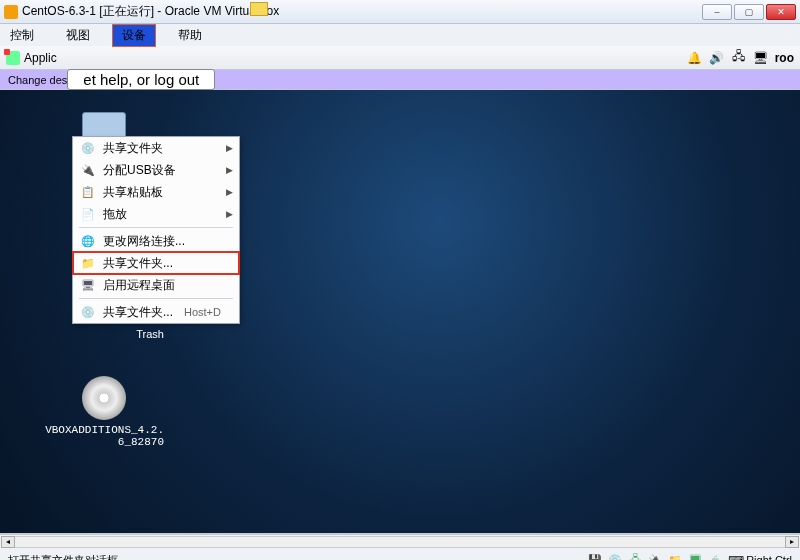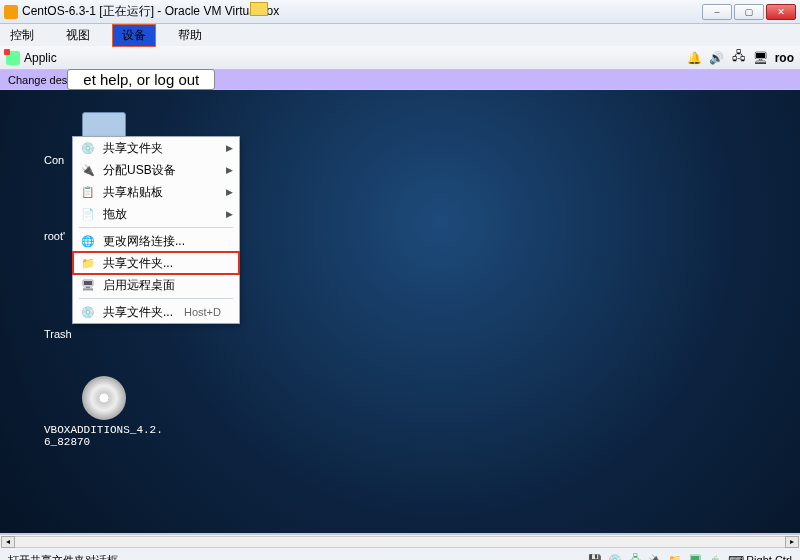--- a/index.html
+++ b/index.html
@@ -22,21 +22,21 @@
   .subbar { height:20px; background:#c4b5fd; border-bottom:1px solid #c3cad6; display:flex; align-items:center; font-size:11px; padding-left:8px; }
   .tooltip-hint { background:#fff; border:1px solid #888; border-radius:3px; padding:1px 15px; font-size:15px; }
   .guest-area { position:relative; width:800px; height:444px; background: radial-gradient(circle at 55% 30%, #1d4a7a 0%, #0c2340 55%, #061426 100%); border-bottom:1px solid #c3cad6; }
   .scrollbar-h { height:14px; background:#eef2f6; border-top:1px solid #c3cad6; display:flex; align-items:center; }
   .sb-track { flex:1; height:12px; background:#f0f0f0; border:1px solid #ccc; margin:0 14px; position:relative; }
   .sb-btn { width:14px; height:12px; border:1px solid #aaa; background:#e8e8e8; display:flex; align-items:center; justify-content:center; font-size:8px; position:absolute; top:-1px; }
   .statusbar { height:24px; background:#eef2f6; display:flex; align-items:center; justify-content:space-between; padding:0 8px; font-size:11px; }
   .statusbar .right { display:flex; align-items:center; gap:6px; }
   .st-icon { width:14px; height:14px; display:flex; align-items:center; justify-content:center; font-size:11px; color:#4a6; }
   .hostkey { display:flex; align-items:center; gap:2px; }
-  .desktop-icons { position:absolute; left:44px; top:0; width:120px; color:#fff; font-size:11px; text-align:left; }
+  .desktop-icons { position:absolute; left:44px; top:0; width:120px; color:#fff; font-size:11px; text-align:right; }
   .dicon { margin-top:22px; }
   .dicon .box { width:44px; height:38px; margin:0 auto 4px; }
   .box.computer { background:#b0cbe8; border:1px solid #6b8aaf; border-radius:3px; position:relative; }
   .box.computer:after{content:''; position:absolute; bottom:-5px; left:14px; width:16px; height:5px; background:#c0c8d0;}
   .box.home { background:#5aa0e6; border-radius:3px; }
   .box.trash { background:#a8d0f0; border-radius:3px 3px 5px 5px; }
   .box.disc { width:44px; height:44px; border-radius:50%; background:radial-gradient(circle,#fff 14%,#ccc 15%,#eee 40%,#aaa 70%,#ddd 100%); }
   .dropdown { position:absolute; left:72px; top:46px; width:168px; background:#fcfcfd; border:1px solid #9da8ba; box-shadow:2px 2px 4px rgba(0,0,0,.25); font-size:12px; z-index:10; }
   .dd-item { display:flex; align-items:center; height:22px; padding:0 8px; gap:8px; position:relative; }
   .dd-item.sep { height:1px; background:#d0d6e0; margin:2px 6px; padding:0; }

